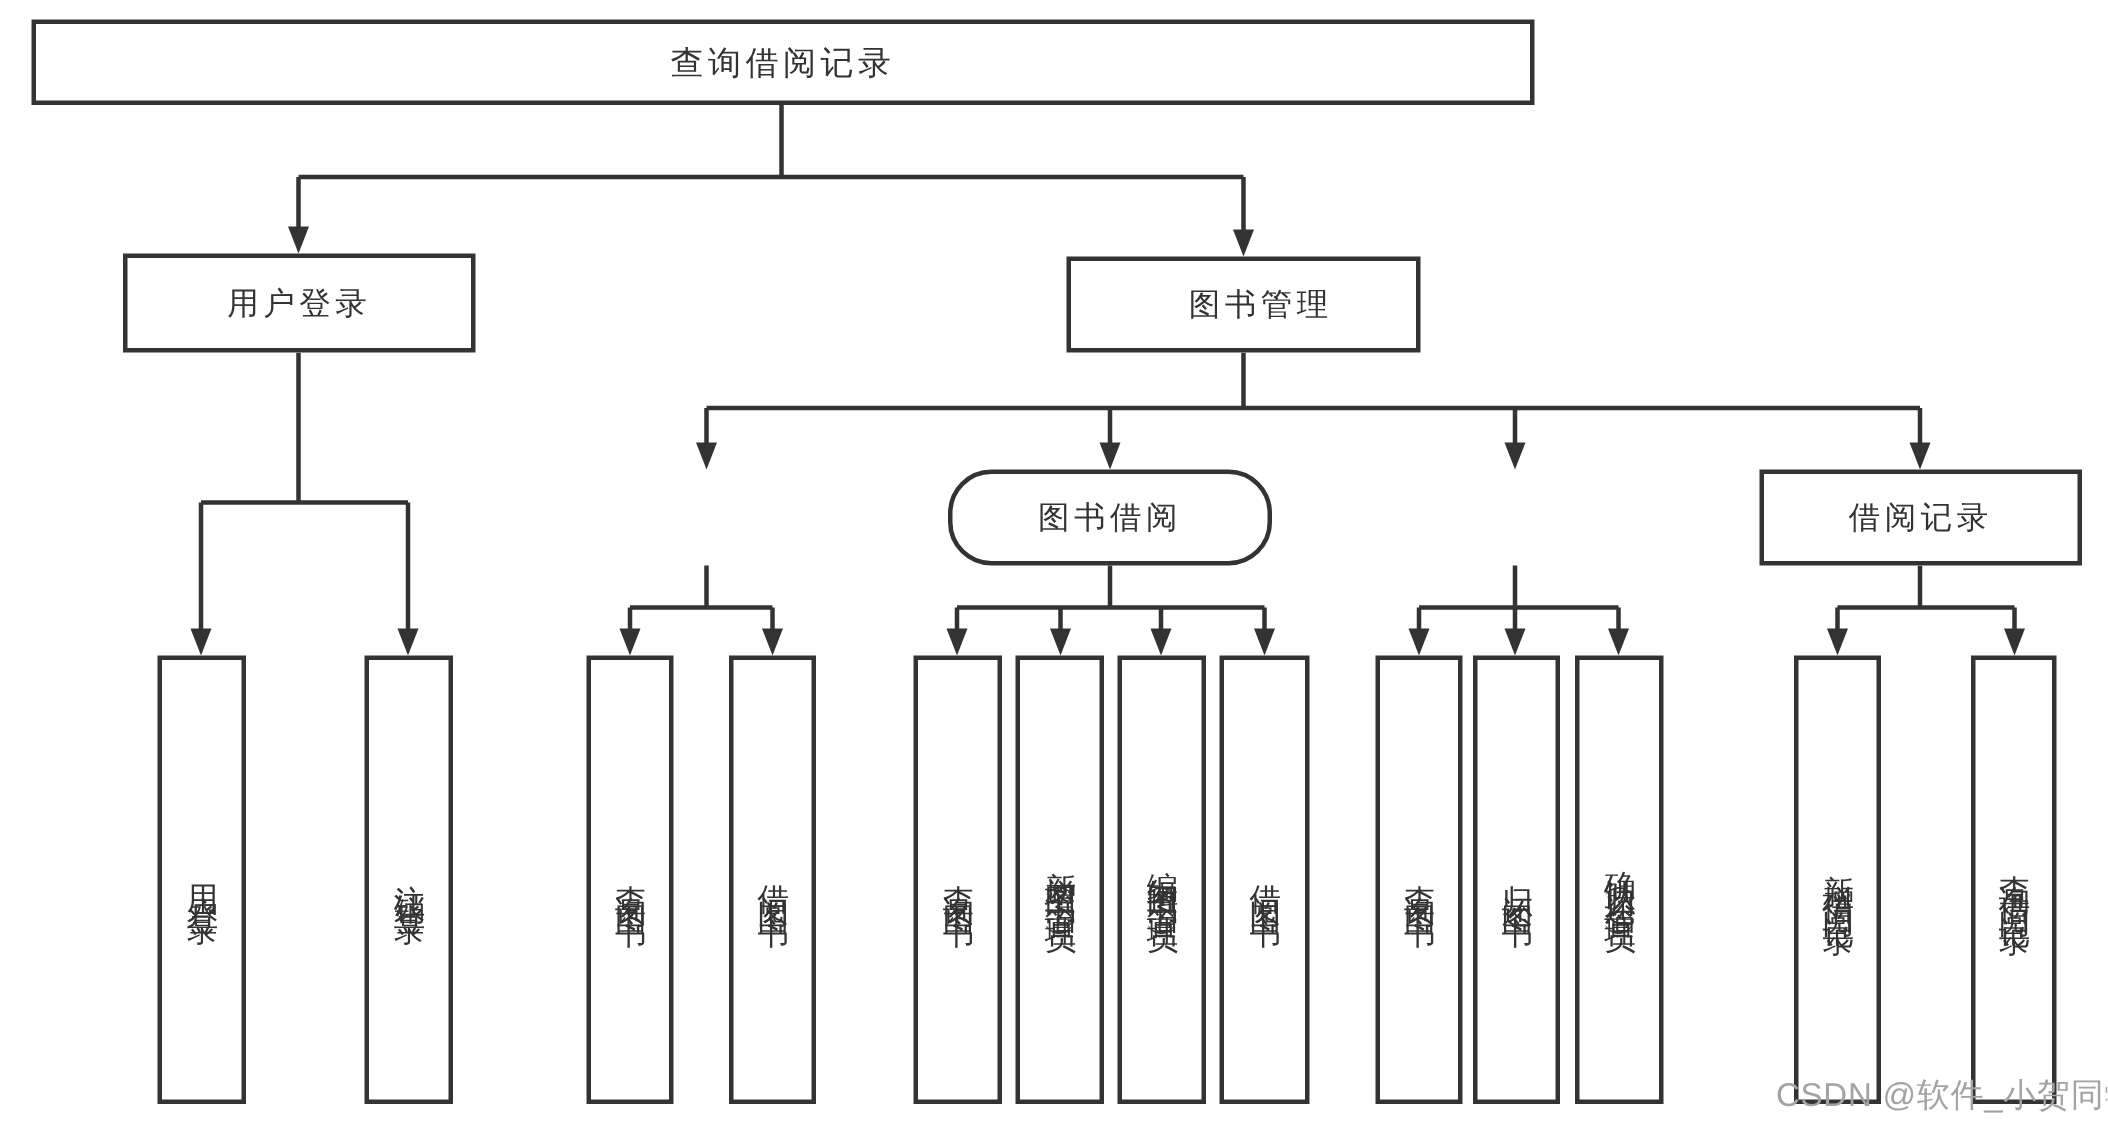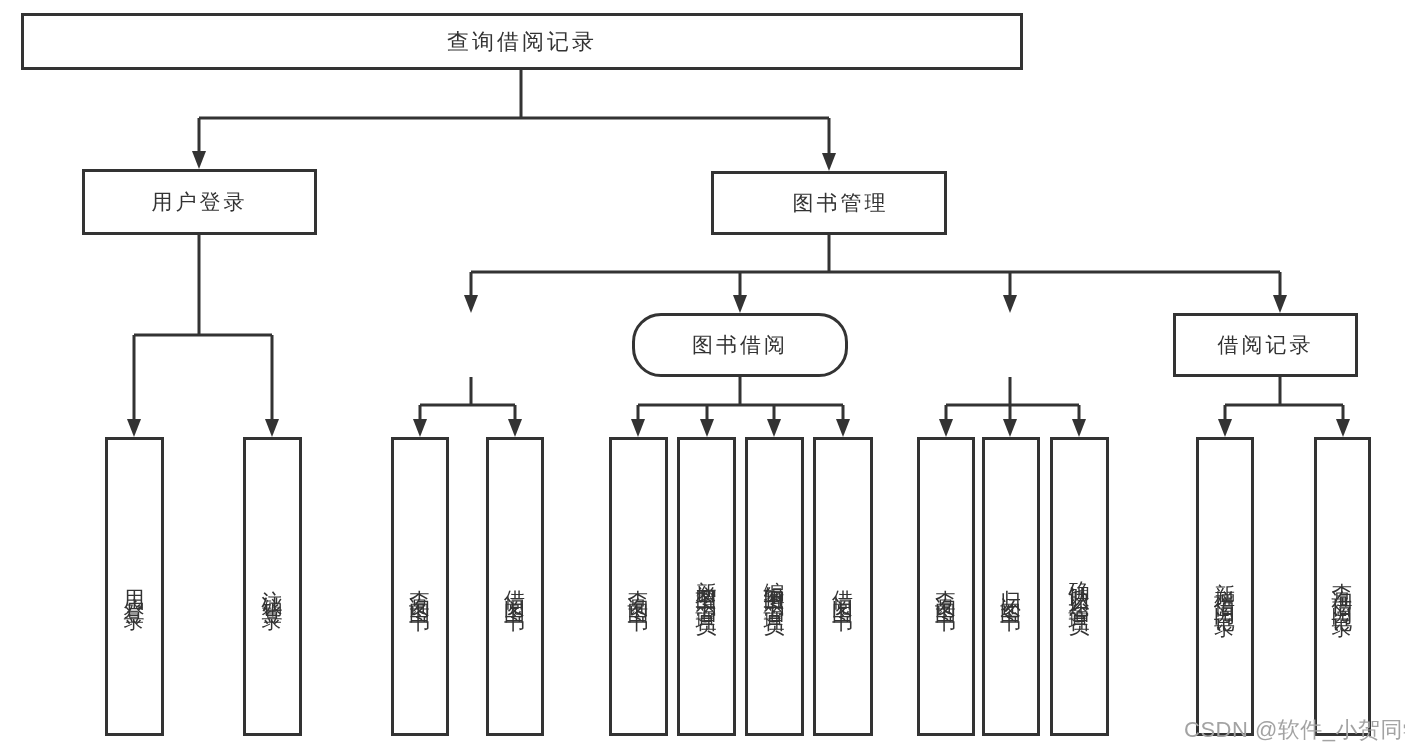--- a/index.html
+++ b/index.html
@@ -109,21 +109,21 @@
   <div class="node" style="left:82px; top:169px; width:235px; height:66px;">
     <span class="hlabel">用户登录</span>
   </div>
   <div class="node" style="left:711px; top:171px; width:236px; height:64px;padding-left:23px;">
     <span class="hlabel">图书管理</span>
   </div>
 
   <div class="node" style="left:632px; top:313px; width:216px; height:64px;border-radius:29px;">
     <span class="hlabel">图书借阅</span>
   </div>
-  <div class="node" style="left:1173px; top:313px; width:185px; height:64px;">
+  <div class="node" style="left:1173px; top:313px; width:215px; height:64px;">
     <span class="hlabel">借阅记录</span>
   </div>
 
   <div class="node leaf" style="left:105px; top:437px; width:59px; height:299px;">
     <span class="vlabel">用户登录</span>
   </div>
   <div class="node leaf" style="left:243px; top:437px; width:59px; height:299px;">
     <span class="vlabel">注销登录</span>
   </div>
 

